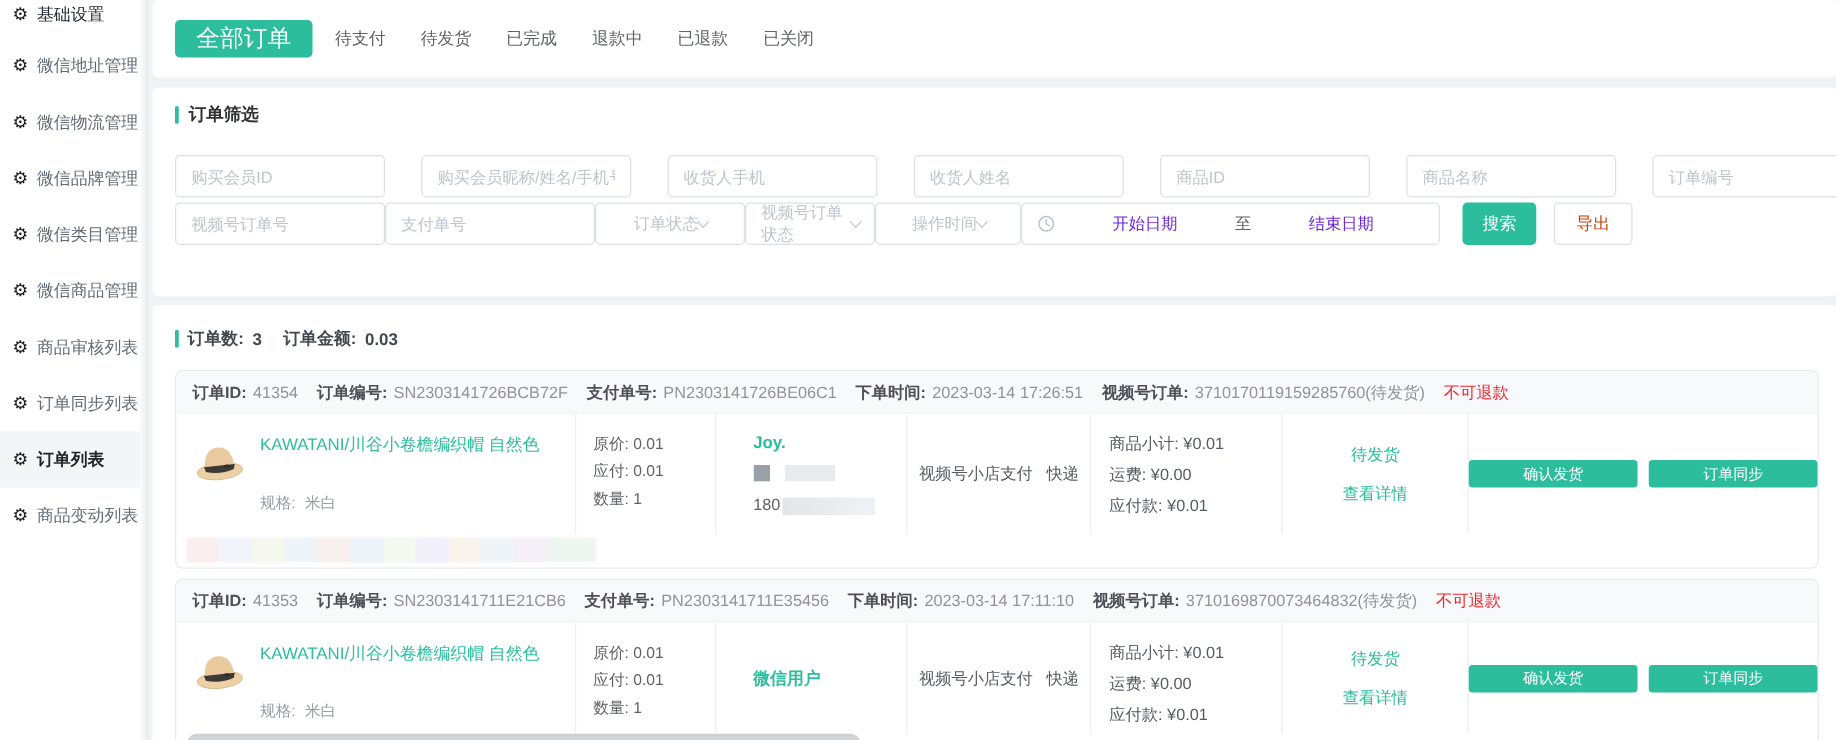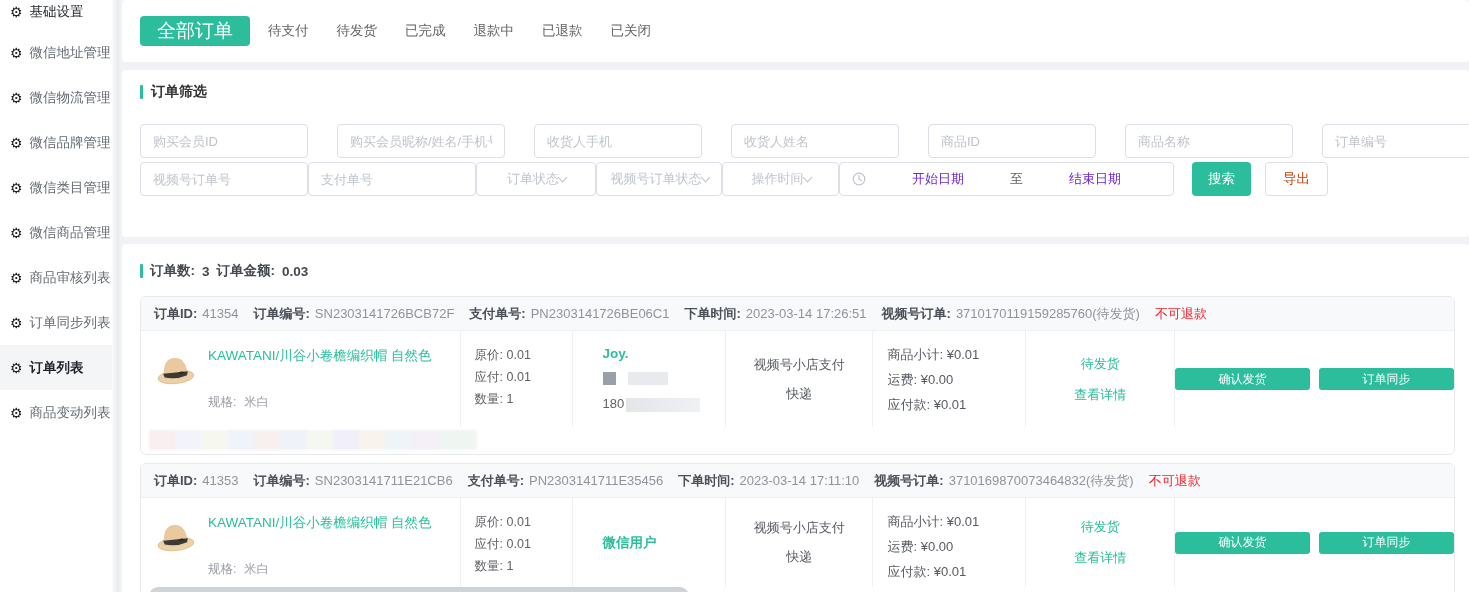--- a/index.html
+++ b/index.html
@@ -29,34 +29,34 @@
 
   
   .filter-card{left:3px;top:70px;right:0;height:167px}
   .sec-title{position:absolute;left:18px;top:13px;display:flex;align-items:center;gap:8px;font-weight:bold;font-size:14px;color:#303133}
   .gbar{width:3px;height:14px;background:#2bbd9c;border-radius:1px;flex:0 0 3px}
   .frow1{position:absolute;left:18px;top:54px;display:flex;gap:29px}
   .frow2{position:absolute;left:18px;top:92px;display:flex;align-items:center}
   .inp{width:168px;height:34px;border:1px solid #dcdfe6;border-radius:4px;padding:0 12px;font-size:13px;color:#606266;background:#fff;outline:none}
   .inp::placeholder{color:#bfc4cc}
   .sel{height:34px;border:1px solid #dcdfe6;border-radius:4px;display:flex;align-items:center;justify-content:center;padding:0 11px 0 12px;color:#bfc4cc;cursor:pointer;background:#fff}
-  .sel.w1{width:120px}.sel.w2{width:126px}.sel.w3{width:117px}
+  .sel.w1{width:120px}.sel.w2{width:104px}.sel.w3{width:117px}
   .caret{width:7px;height:7px;border-right:1.4px solid #c0c4cc;border-bottom:1.4px solid #c0c4cc;transform:rotate(45deg);margin-top:-4px;flex:0 0 7px}
   .dates{width:335px;height:34px;border:1px solid #dcdfe6;border-radius:4px;display:flex;align-items:center;padding:0 12px;gap:6px;background:#fff;cursor:pointer}
   .clock{display:flex;align-items:center;flex:0 0 14px}
   .dph{flex:1;text-align:center;color:#6d28d9}
   .dto{color:#606266}
   .btn{height:34px;border-radius:4px;font-size:13.5px;cursor:pointer}
   .btn-green{background:#2bbd9c;color:#fff;border:none;padding:0 16px;margin-left:18px}
   .btn-plain{background:#fff;border:1px solid #dcdfe6;color:#c2410c;padding:0 17px;margin-left:14px}
 
   
   .orders-card{left:3px;top:244px;right:0;height:370px;padding:18px 14px 0 18px}
   .summary{display:flex;align-items:center;gap:7px;font-weight:bold;color:#43474e;font-size:13.5px;margin-bottom:16px;height:18px}
-  .summary .ml{}
+  .summary .ml{margin-left:10px}
   .order-box{border:1px solid #e7e9ed;border-radius:6px;margin-bottom:8px;background:#fff}
   .order-head{height:34px;background:#f8f9fb;border-bottom:1px solid #eef0f3;border-radius:6px 6px 0 0;display:flex;align-items:center;padding:0 13px;gap:15px;font-size:13px;white-space:nowrap;overflow:hidden}
   .order-head b{color:#4b4f57;font-weight:bold}
   .order-head i{font-style:normal;color:#8f949c;margin-left:5px}
   .noref{color:#f2232b;font-weight:normal}
   .order-row{display:flex;height:96px}
   .col{border-left:1px solid #eef0f3;height:100%}
   .col:first-child{border-left:none}
   .col-product{width:363px;display:flex;padding:14px 0 0 13px;gap:12px}
   .hatwrap{flex:0 0 42px;margin-top:6px}
@@ -66,21 +66,21 @@
   .spec span{margin-right:4px}
   .col-price{width:126px;padding:13px 0 0 14px;font-size:12.5px;color:#606266;line-height:22px}
   .col-cust{width:171px;padding:15px 0 0 30px;font-size:13px}
   .col-cust.center{display:flex;align-items:center;padding-top:0}
   .cname{color:#2bbd9c;font-weight:bold;font-size:13.5px}
   .blur-row{margin-top:11px;line-height:0}
   .blur-sq{width:13px;height:13px;background:#9aa0a8;display:inline-block;vertical-align:middle}
   .blur-a{width:40px;height:13px;background:#e8eaee;display:inline-block;margin-left:12px;vertical-align:middle}
   .phone{margin-top:11px;color:#606266}
   .blur-b{display:inline-block;width:74px;height:14px;background:linear-gradient(90deg,#e3e5e9,#f0f1f4);vertical-align:middle;margin-left:2px}
-  .col-pay{width:169px;display:flex;flex-direction:column;align-items:center;justify-content:center;gap:11px;color:#565a62;font-size:13px}
+  .col-pay{width:169px;display:flex;flex-direction:row;align-items:center;justify-content:center;gap:11px;color:#565a62;font-size:13px}
   .col-money{width:173px;padding:11px 0 0 14px;line-height:25px;font-size:13px;color:#565a62}
   .col-status{width:170px;display:flex;flex-direction:column;align-items:center;justify-content:center;gap:13px;color:#2bbd9c;font-size:13px}
   .detail{cursor:pointer;color:#2bbd9c;text-decoration:none}
   .col-btns{flex:1;display:flex;flex-direction:row;align-items:center;justify-content:center;gap:9px}
   .obtn{width:135px;height:22px;background:#2bbd9c;color:#fff;border:none;border-radius:3px;font-size:12px;cursor:pointer}
   .addr-strip{height:27px;position:relative}
   .mosaic{position:absolute;left:8px;top:3px;height:20px;width:328px;border-radius:3px;filter:blur(1px);
     background:linear-gradient(90deg,#f9eef0 0 8%,#f3f4fb 8% 16%,#f6f8ef 16% 24%,#eff3fa 24% 32%,#f7f0ee 32% 40%,#eef2f9 40% 48%,#f4f8f0 48% 56%,#f0effa 56% 64%,#f9f3ee 64% 72%,#eef4f8 72% 80%,#f5f0f7 80% 88%,#eff5f1 88% 100%)}
   .order-box:nth-of-type(2) .order-row{height:89px}
   .order-box:nth-of-type(2) .mosaic{width:540px;top:0;height:27px;border-radius:9px 9px 0 0;filter:none;

